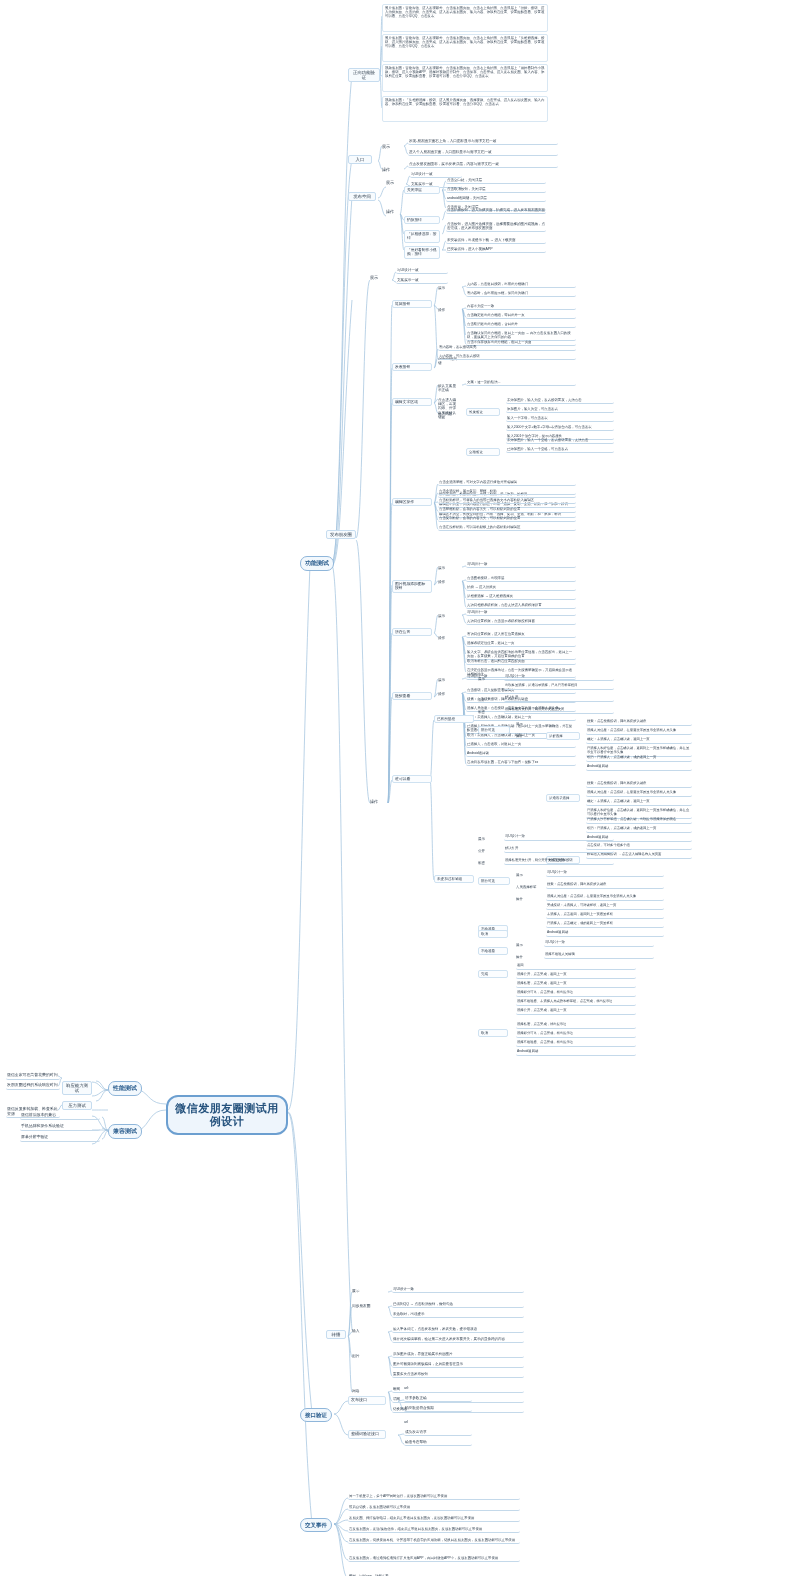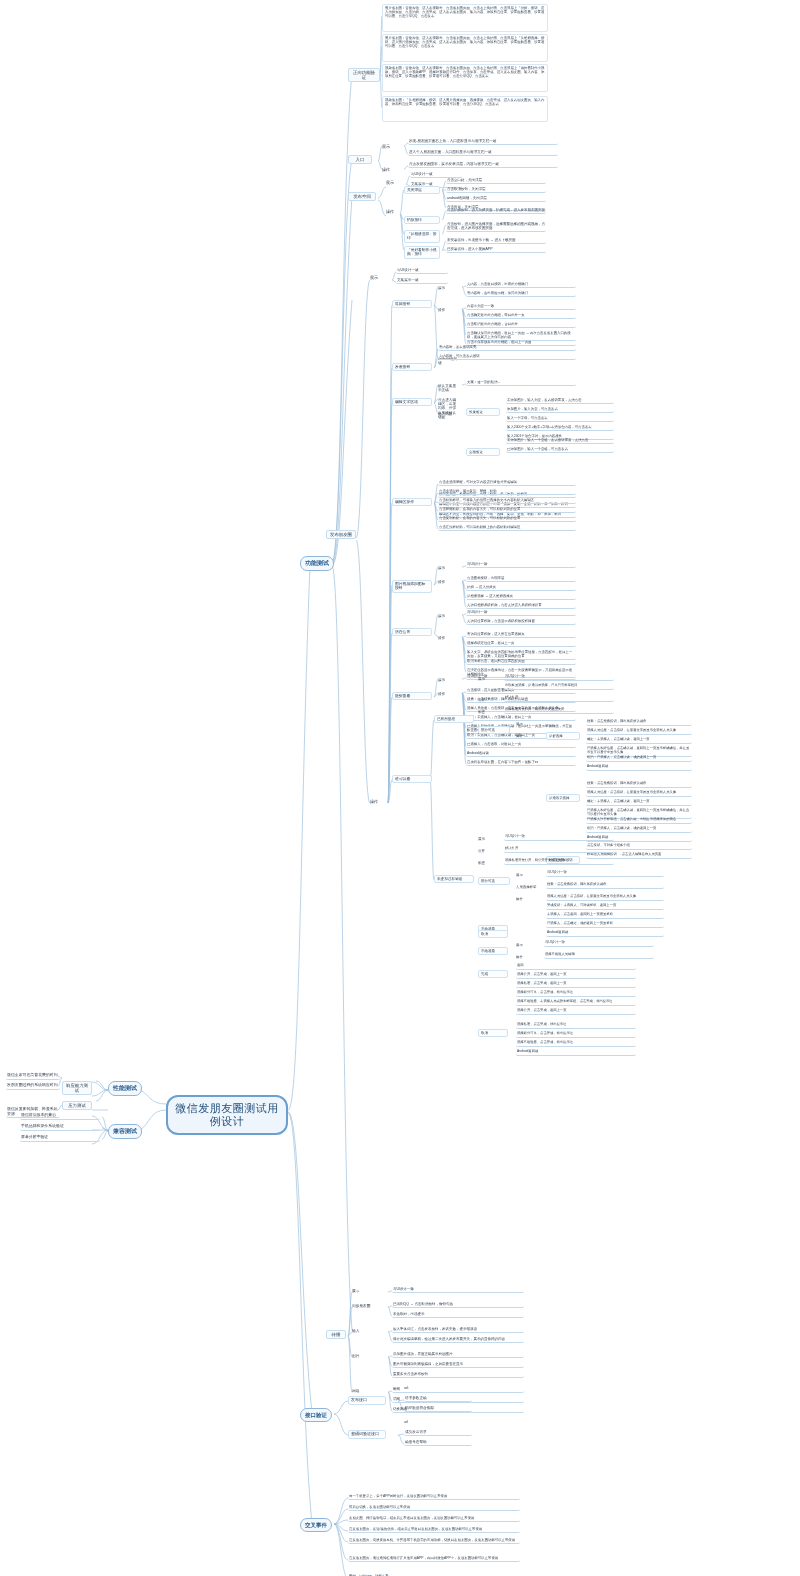--- a/index.html
+++ b/index.html
@@ -5,21 +5,21 @@
   html,body{margin:0;padding:0;background:#fff;}
   body{width:800px;height:1576px;position:relative;overflow:hidden;
        font-family:"Liberation Sans","DejaVu Sans",sans-serif;color:#2b3a4a;}
   #canvas{position:absolute;inset:0;}
   svg.links{position:absolute;left:0;top:0;width:800px;height:1576px;pointer-events:none;}
 
   .node{position:absolute;box-sizing:border-box;line-height:1.18;
         border:1px solid #b9cfe4;background:#fbfdff;border-radius:2px;
         padding:1px 2px;white-space:normal;word-break:break-all;}
   .node.root{border:2px solid #6c9fd0;background:#eef5fc;border-radius:12px;
-        font-size:11px;font-weight:normal;color:#25527d;text-align:center;
+        font-size:11px;font-weight:bold;color:#25527d;text-align:center;
         padding:5px 6px;letter-spacing:.5px;}
   .node.lvl1{border:1px solid #8fb6da;background:#f2f8fd;border-radius:7px;
         font-size:6px;font-weight:bold;color:#2c5e8e;text-align:center;padding:3px 3px;}
   .node.lvl2{font-size:4.4px;background:#f7fbfe;border-color:#c6dcef;text-align:center;}
   .node.lvl3{font-size:4.1px;background:#fbfdff;border-color:#cfe2f1;}
   .node.leaf{font-size:3.9px;background:#fff;border-color:#d8e7f3;}
   .node.plain{border:none;background:transparent;font-size:4.1px;padding:0;}
   .node.underline{border:none;background:transparent;border-bottom:1px solid #c4d9ea;
         font-size:3.9px;padding:0 1px 1px 1px;}
 </style>

